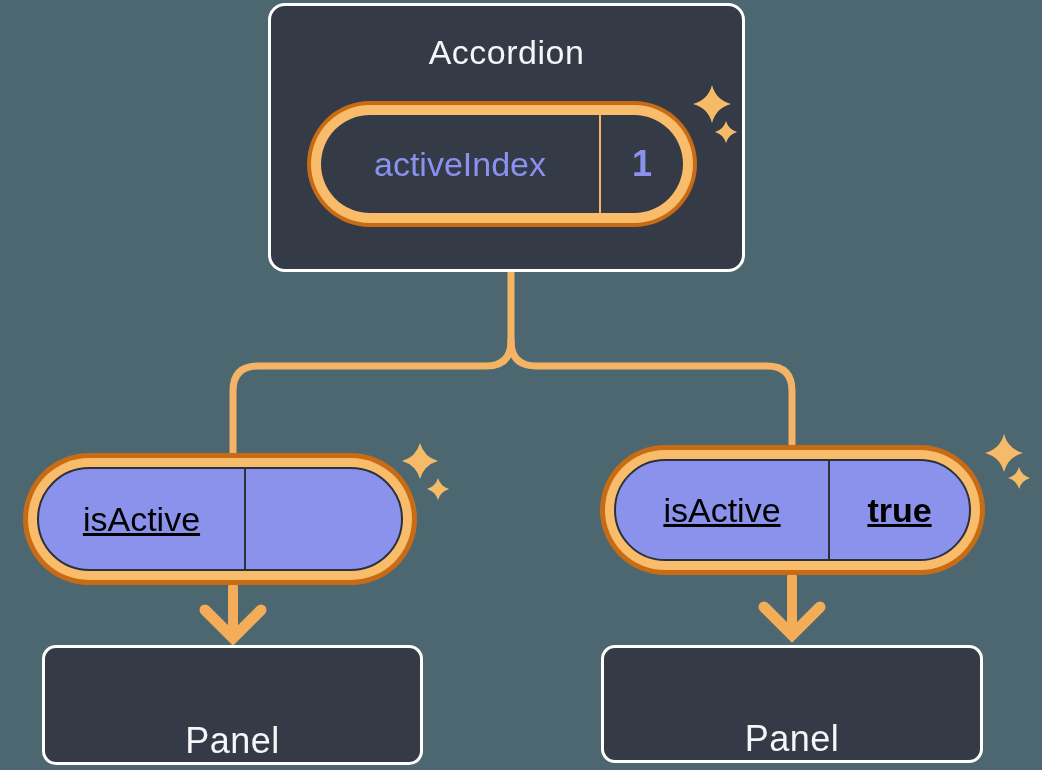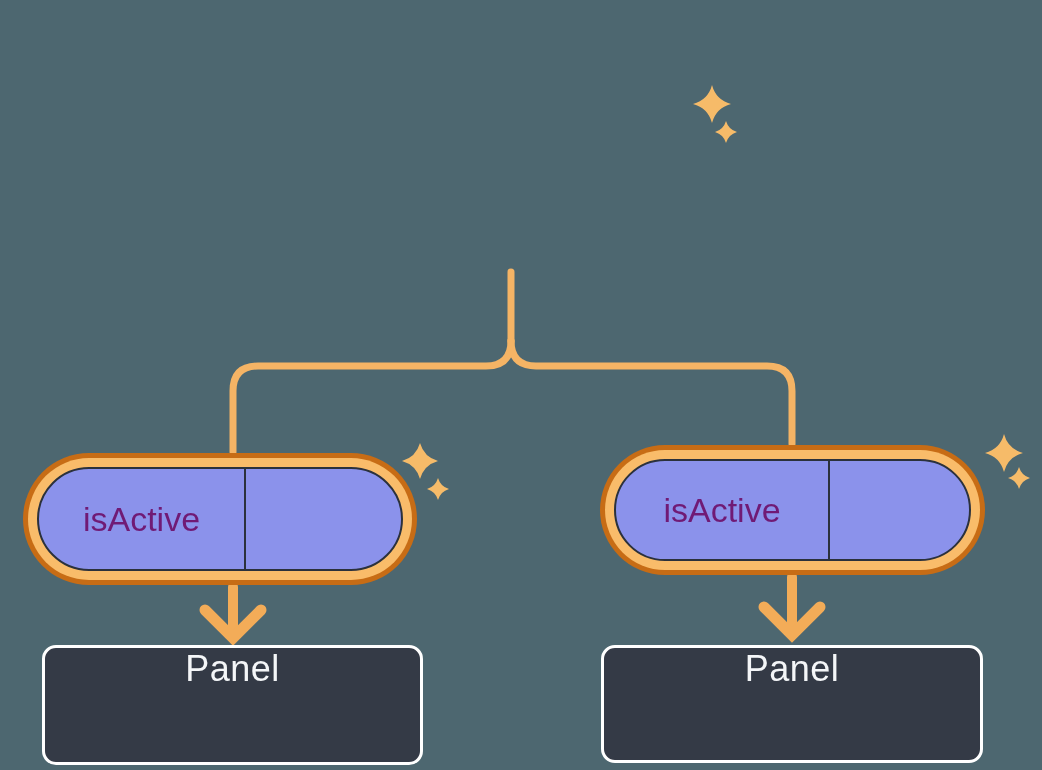--- a/index.html
+++ b/index.html
@@ -63,41 +63,41 @@
   #state-pill{left:36px;top:95px;width:390px;height:126px;}
   #state-pill .pill-inner{background:#343A46;}
   #state-pill .cell{color:#8A92F0;}
   #state-pill .divider{background:#F5B465;}
   .prop-pill{padding:5px;}
   .prop-pill .pill-mid{padding:9px;}
   .prop-pill .pill-inner{
     background:#8B92EB;
     border:2.5px solid #2B313C;
   }
-  .prop-pill .cell{color:#701a75;}
+  .prop-pill .cell{color:#000000;text-decoration:underline;}
   .prop-pill .divider{background:#2B313C;}
   #prop-pill-left{left:23px;top:453px;width:394px;height:132px;}
   #prop-pill-right{left:600px;top:445px;width:385px;height:130px;}
 
   .cell{
     display:flex;align-items:center;justify-content:center;
     font-size:34px;
   }
   .divider{width:2px;flex:0 0 2px;}
   .cell.value{font-weight:bold;}
   #state-pill .cell.name{flex:0 0 278px;}
   #state-pill .cell.value{flex:1 1 auto;font-size:36px;}
   #prop-pill-left .cell.name{flex:0 0 205px;}
   #prop-pill-left .cell.value{flex:1 1 auto;}
   #prop-pill-right .cell.name{flex:0 0 212px;}
   #prop-pill-right .cell.value{flex:1 1 auto;}
 
   
   .panel-node{
-    display:flex;align-items:flex-start;justify-content:center;
+    display:flex;align-items:flex-end;justify-content:center;
     border-radius:14px;
     color:#F4F6F8;
     font-size:36px;
     letter-spacing:0.5px;
   }
   #panel-left{left:42px;top:645px;width:381px;height:120px;}
   #panel-right{left:601px;top:645px;width:382px;height:118px;}
 </style>
 </head>
 <body>
@@ -111,35 +111,49 @@
       <path d="M511 341 Q511 366 536 366 L767 366 Q792 366 792 391 L792 444"></path>
     </g>
     <g fill="none" stroke="#F3AC58" stroke-linecap="round">
       <path stroke-width="10" d="M233 587 L233 628"></path>
       <path stroke-width="11" stroke-linejoin="miter" d="M205 610 L233 638 L261 610"></path>
       <path stroke-width="10" d="M792 577 L792 624"></path>
       <path stroke-width="11" stroke-linejoin="miter" d="M764 607 L792 635 L820 607"></path>
     </g>
   </svg>
 
+  <div id="accordion-node" class="node-box">
+    <div class="node-title">Accordion</div>
+
+    <div id="state-pill" class="pill-outer">
+      <div class="pill-mid">
+        <div class="pill-inner">
+          <div class="cell name">activeIndex</div>
+          <div class="divider"></div>
+          <div class="cell value">1</div>
+        </div>
+      </div>
+    </div>
+  </div>
 
   <div id="prop-pill-left" class="pill-outer prop-pill">
     <div class="pill-mid">
       <div class="pill-inner">
         <div class="cell name">isActive</div>
         <div class="divider"></div>
       </div>
     </div>
   </div>
 
   <div id="prop-pill-right" class="pill-outer prop-pill">
     <div class="pill-mid">
       <div class="pill-inner">
         <div class="cell name">isActive</div>
         <div class="divider"></div>
+        <div class="cell value">true</div>
       </div>
     </div>
   </div>
 
   <div id="panel-left" class="node-box panel-node">
     <span>Panel</span>
   </div>
   <div id="panel-right" class="node-box panel-node">
     <span>Panel</span>
   </div>

